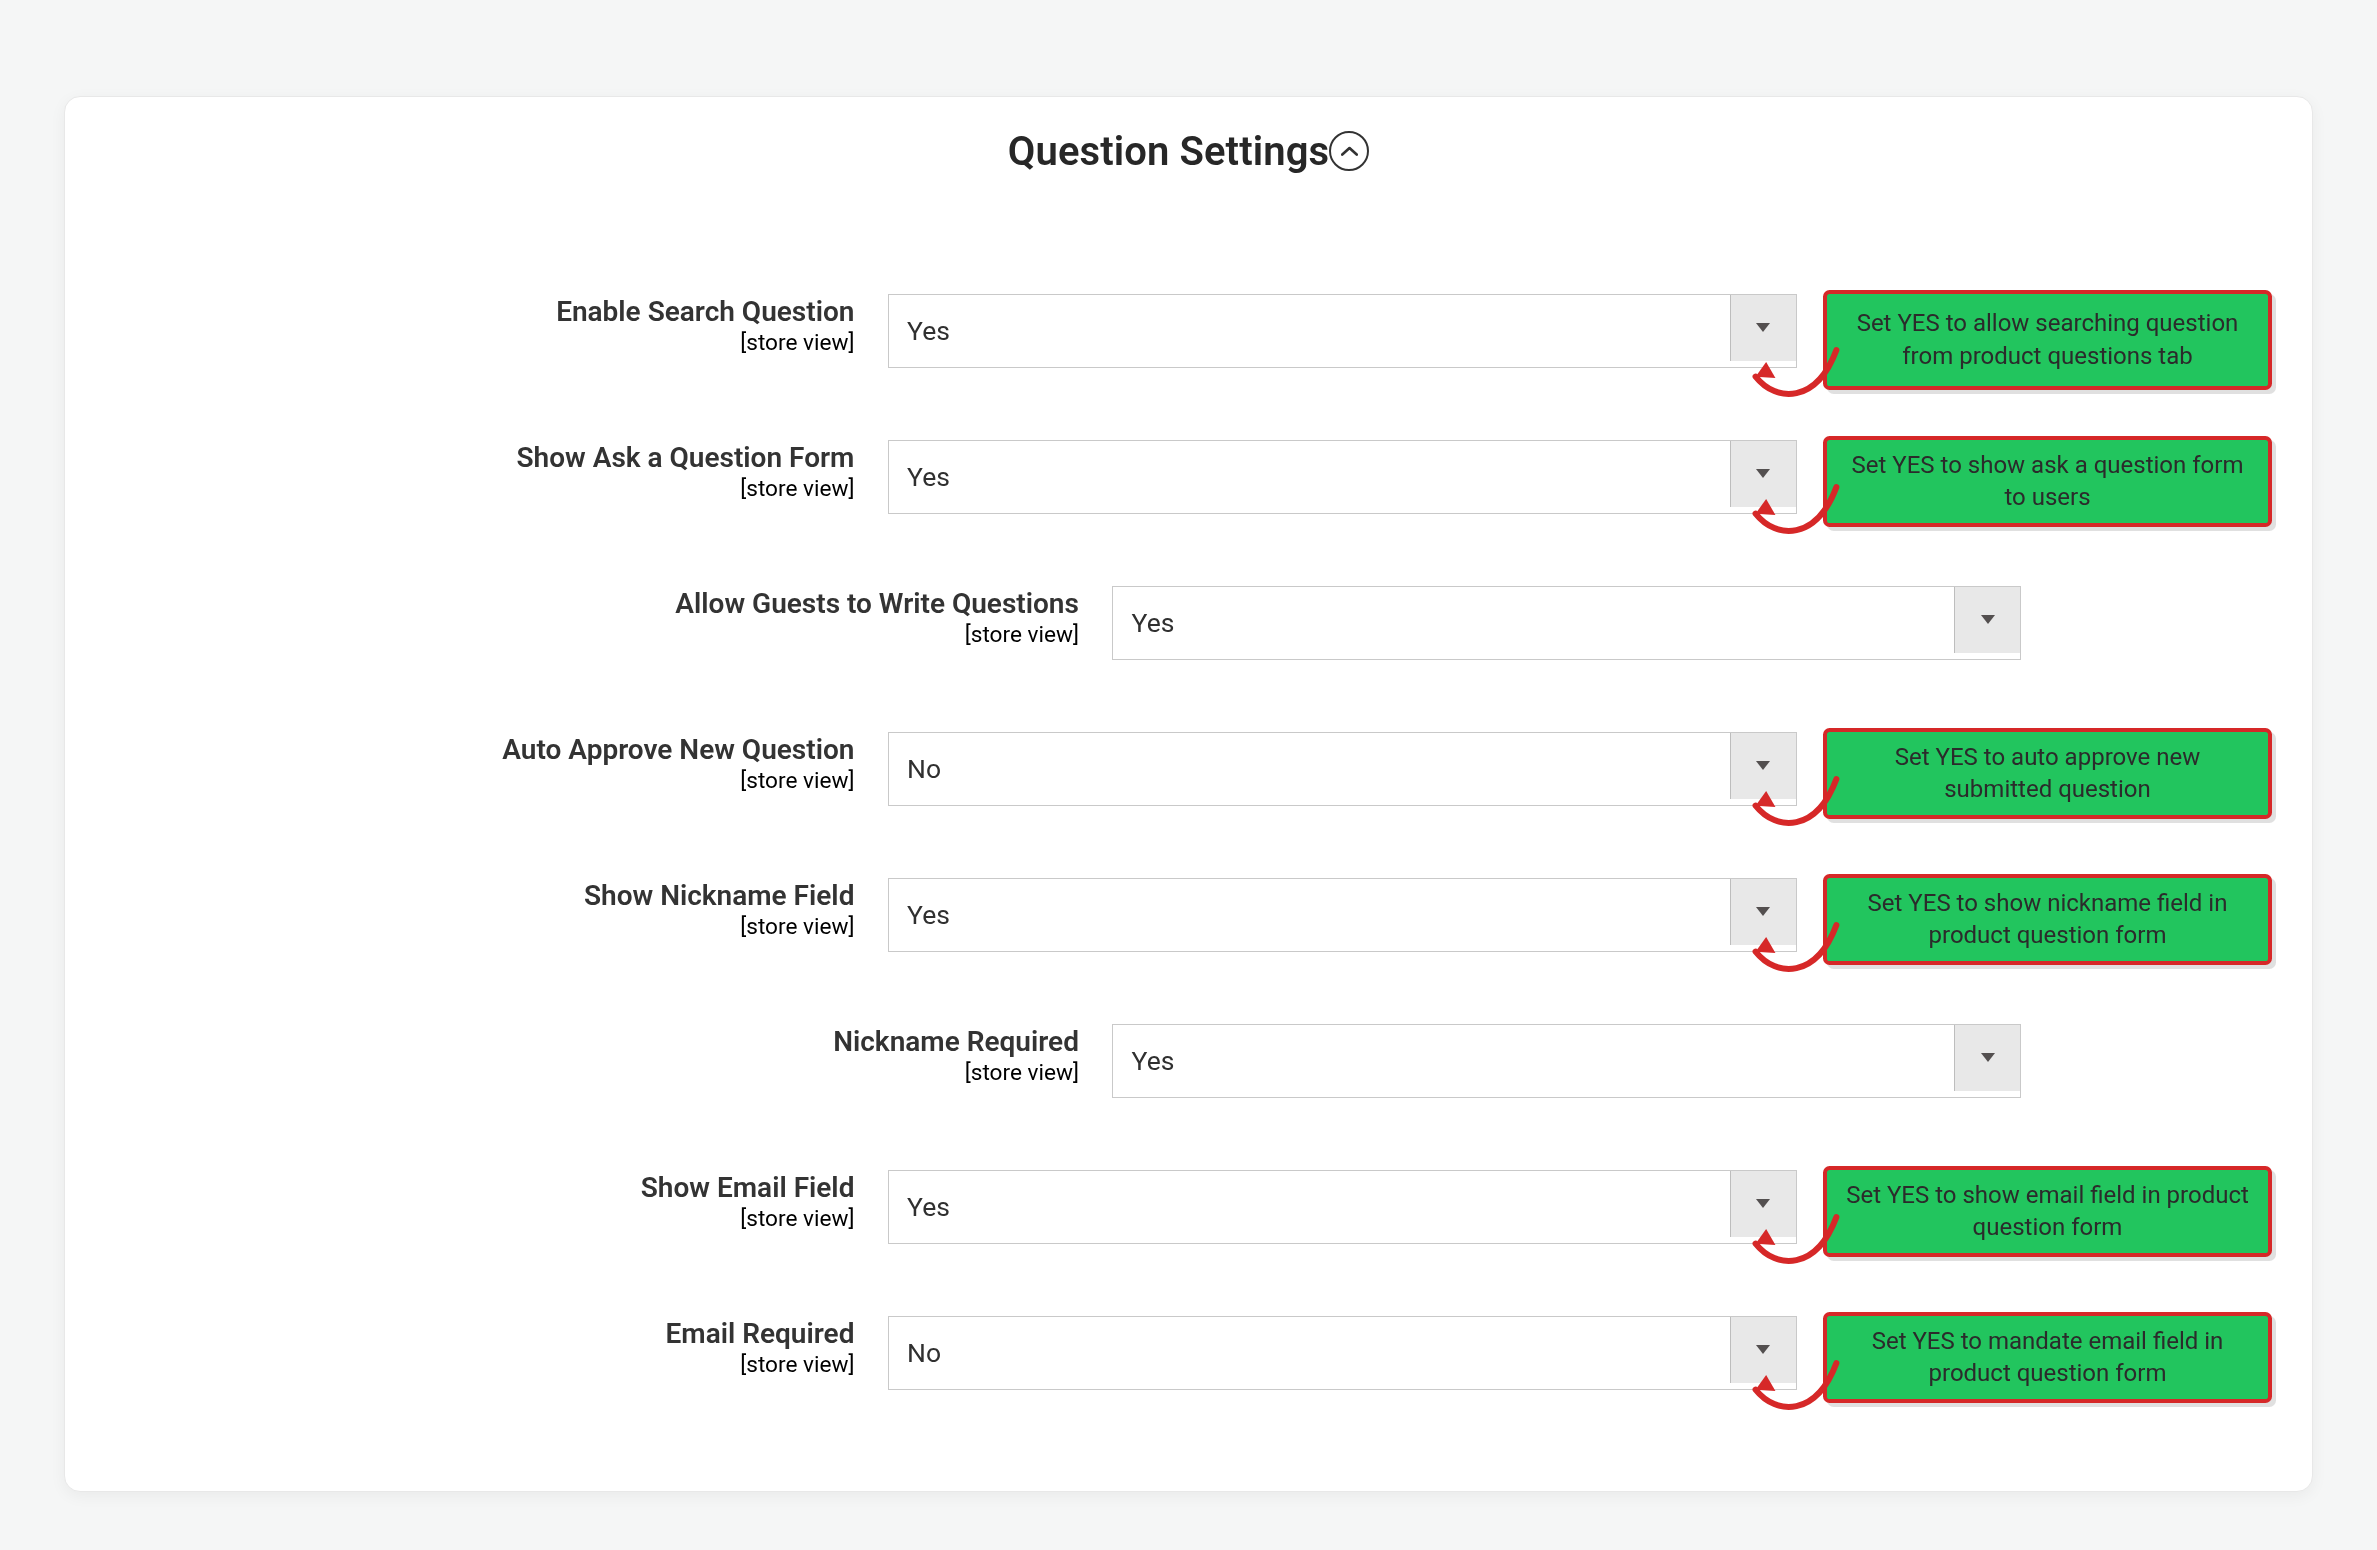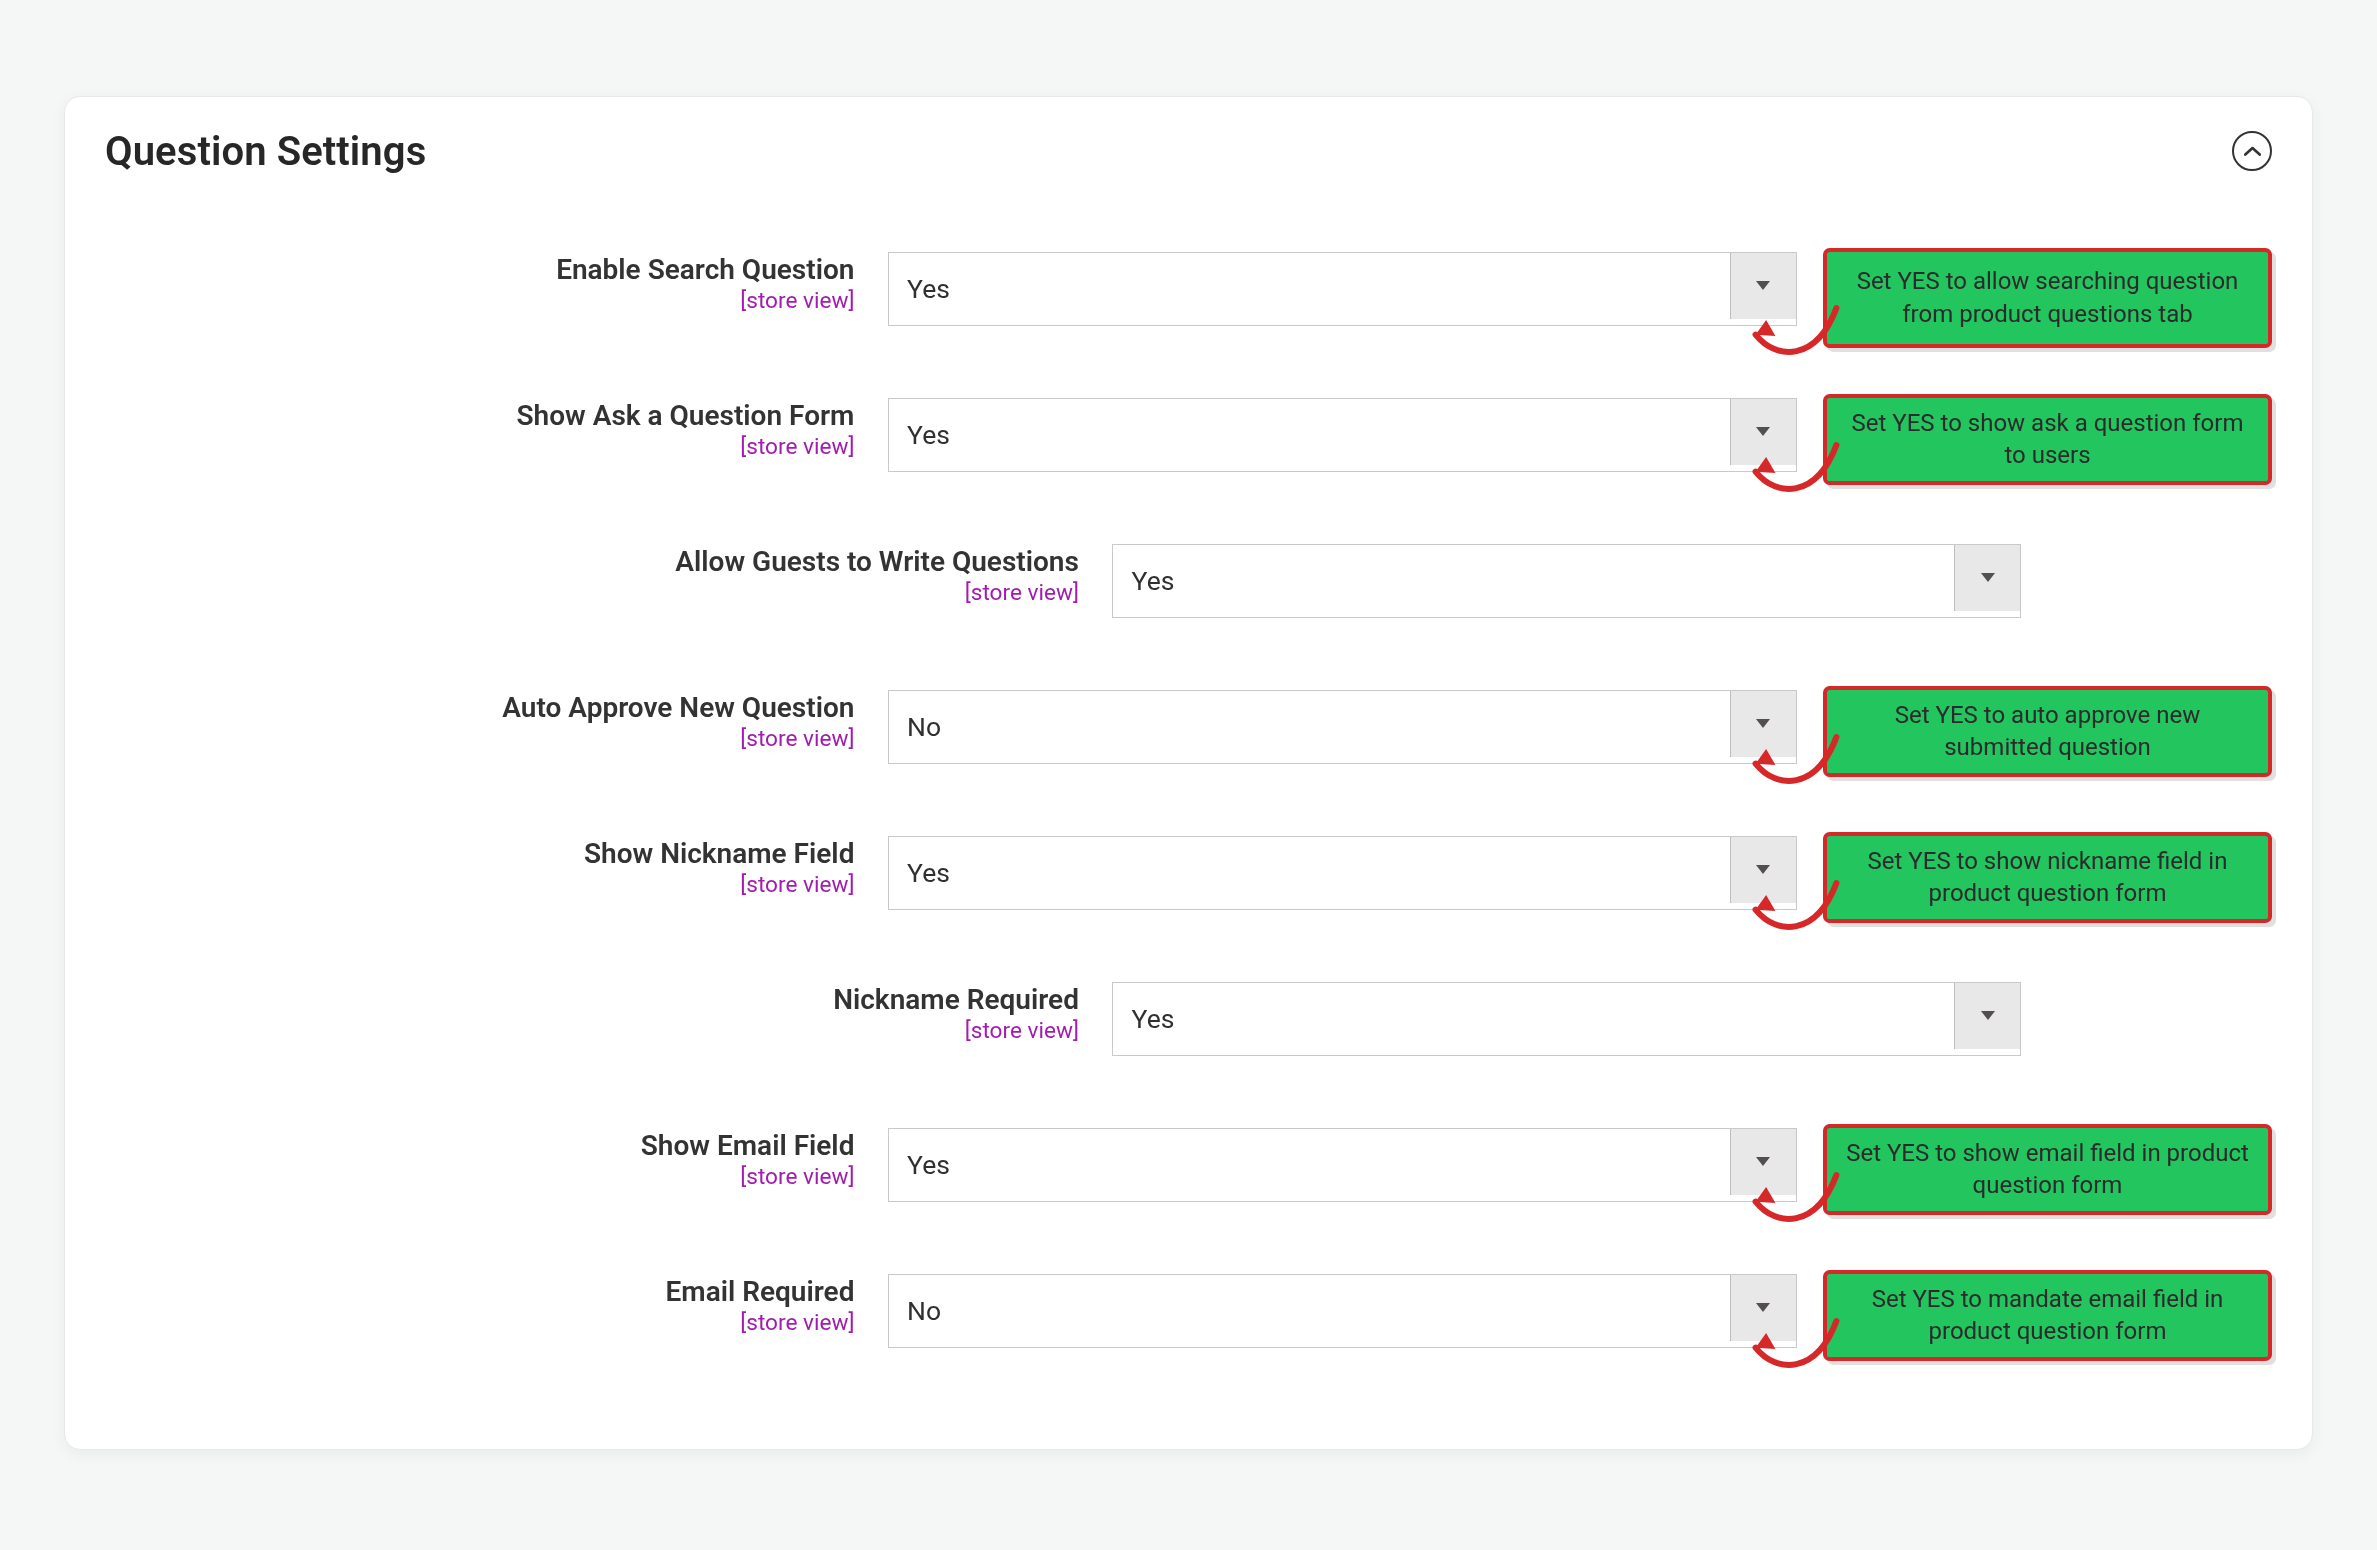--- a/index.html
+++ b/index.html
@@ -22,22 +22,22 @@
     background: #ffffff;
     border: 0.7px solid #e8e8e8;
     border-radius: 16px;
     box-shadow: 0 4px 16px rgba(0,0,0,0.05);
     position: relative;
     padding: 30.5px 40px 53px 40px;
   }
   .panel-header {
     display: flex;
     align-items: center;
-    justify-content: space-between;
-    margin-bottom: 73px;
+    justify-content: center;
+    margin-bottom: 115px;
   }
   .panel-title {
     font-size: 40px;
     font-weight: 600;
     color: #272727;
     letter-spacing: 0.1px;
   }
   .collapse-btn {
     width: 40px;
     height: 40px;
@@ -67,21 +67,21 @@
   }
   .field-label {
     font-size: 28px;
     font-weight: 600;
     color: #333;
     line-height: 1.18;
   }
   .scope {
     display: block;
     font-size: 22.6px;
-    color: #a21caf;
+    color: #000000;
     font-weight: 400;
     margin-top: 1.3px;
   }
 
   .select-wrap {
     position: relative;
     margin-top: 4px;
   }
   .select {
     width: 100%;

